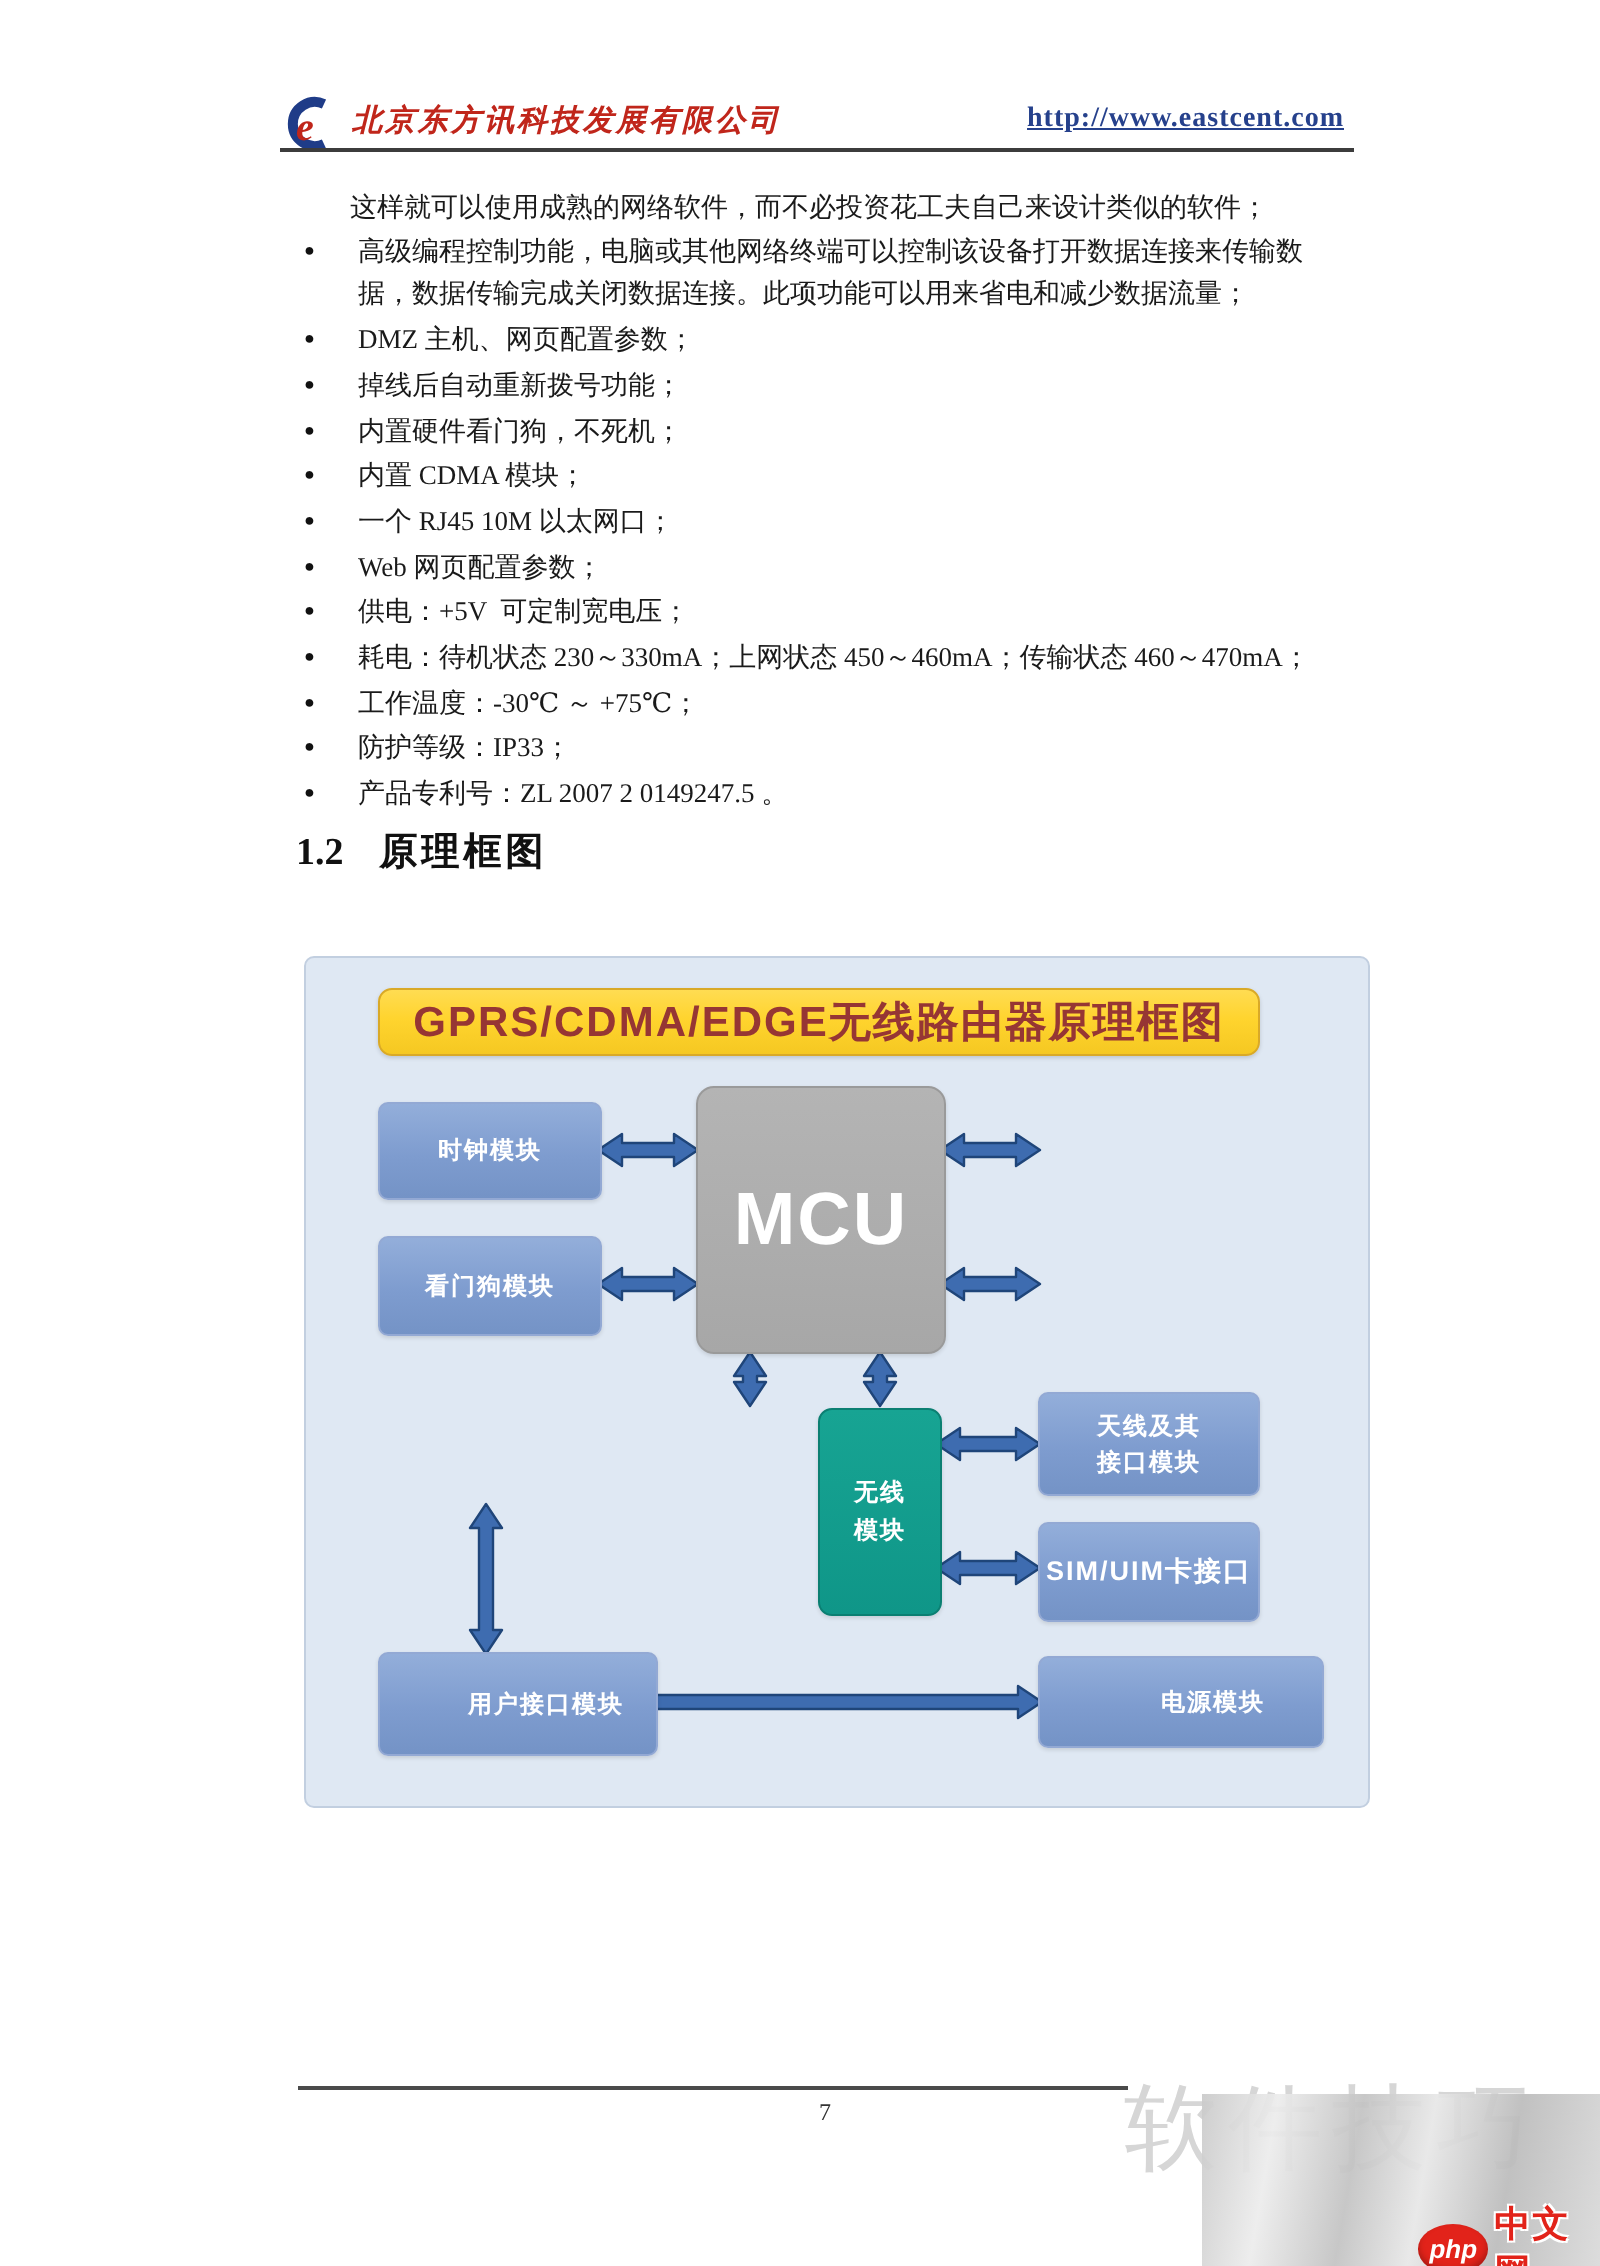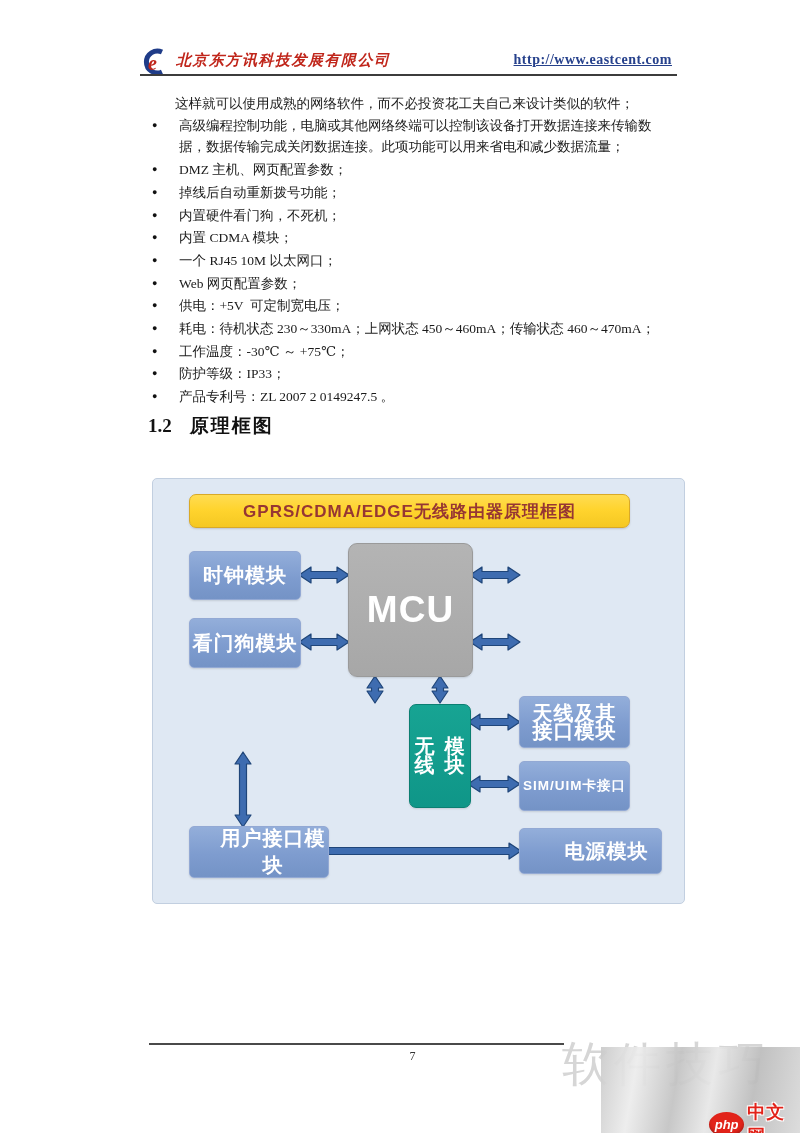--- a/index.html
+++ b/index.html
@@ -26,31 +26,31 @@
   .heading .h-title{margin-left:18px;letter-spacing:2px;}
 
   
   .diagram{position:absolute;left:152px;top:478px;width:531px;height:424px;
         background:var(--diagram_bg);border:1.5px solid var(--diagram_border);border-radius:5px;}
   .diagram svg.arrows{position:absolute;left:0;top:0;width:531px;height:424px;}
   .banner{position:absolute;left:36px;top:15px;width:439px;height:32px;
         background:linear-gradient(#ffdc52,var(--banner_bg) 45%,#f5c822);
         border:1px solid var(--banner_border);border-radius:7px;
         display:flex;align-items:center;justify-content:center;
-        font-size:17px;font-weight:bold;letter-spacing:1px;color:var(--banner_text);
+        font-size:21px;font-weight:bold;letter-spacing:1px;color:var(--banner_text);
         font-family:"Liberation Sans","DejaVu Sans",sans-serif;box-shadow:0 1px 2px rgba(0,0,0,.15);}
   .blk{position:absolute;display:flex;align-items:center;justify-content:center;text-align:center;
         background:linear-gradient(#93AEDA,var(--block_blue) 55%,#7493C6);
         border:1px solid var(--block_border);border-radius:5px;color:#fff;
-        font-size:20px;font-weight:bold;letter-spacing:1px;
+        font-size:12px;font-weight:bold;letter-spacing:1px;
         font-family:"Liberation Sans","DejaVu Sans",sans-serif;box-shadow:0 1px 2px rgba(0,0,0,.12);}
   .blk-mcu{background:linear-gradient(#b4b4b4,var(--mcu_gray));border:1px solid #9a9a9a;
         border-radius:9px;font-size:37px;font-weight:bold;letter-spacing:1px;}
   .blk-wireless{background:linear-gradient(#17a493,var(--wireless_teal));border:1px solid #0b7f72;
-        border-radius:7px;flex-direction:row;line-height:19px;}
+        border-radius:7px;flex-direction:column;line-height:19px;}
   .blk-antenna{flex-direction:column;line-height:18px;}
   .b-clock{left:36px;top:72px;width:110px;height:47px;}
   .b-mcu{left:195px;top:64px;width:123px;height:132px;}
   .b-storage{left:366px;top:72px;width:109px;height:48px;}
   .b-watchdog{left:36px;top:139px;width:110px;height:48px;}
   .b-indicator{left:366px;top:139px;width:109px;height:48px;}
   .b-ethernet{left:36px;top:225px;width:204px;height:49px;}
   .b-wireless{left:256px;top:225px;width:60px;height:102px;}
   .b-antenna{left:366px;top:217px;width:109px;height:50px;}
   .b-sim{left:366px;top:282px;width:109px;height:48px;font-size:13.5px;}

